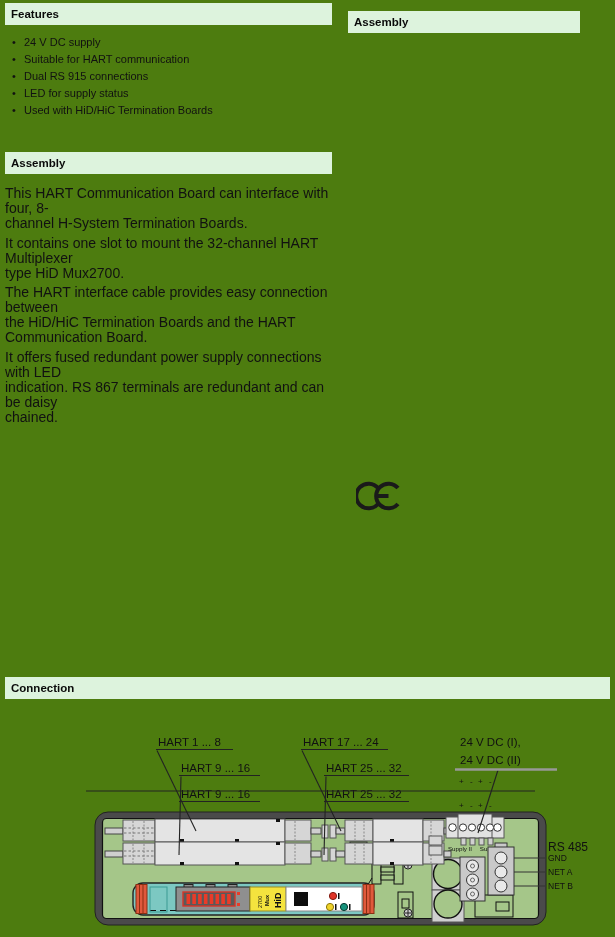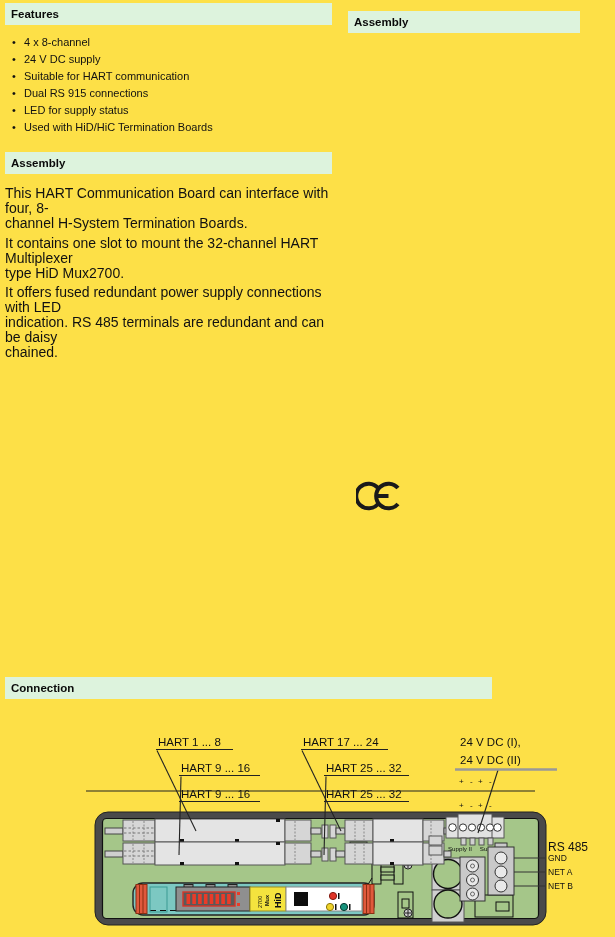--- a/index.html
+++ b/index.html
@@ -1,17 +1,17 @@
 <!DOCTYPE html>
 <html><head>
 <meta charset="utf-8">
 <style>
   html,body{margin:0;padding:0;background:#f3f3f3;}
   .page{
-    position:relative;width:615px;height:937px;background:#fde047;
+    position:relative;width:615px;height:937px;background:#4d7c0f;
     font-family:"Liberation Sans", sans-serif;color:#111;overflow:hidden;
     margin:0 auto;
   }
   .hbar{
     position:absolute;height:22px;background:#ddf3dd;
     font-weight:bold;font-size:11.5px;line-height:22px;padding-left:6px;
     box-sizing:border-box;color:#0a0a0a;
   }
   ul.feat{
     position:absolute;list-style:none;margin:0;padding:0;
@@ -27,53 +27,55 @@
 </head>
 <body>
 
 <div class="page">
 
   <div class="hbar" style="left:5px;top:3px;width:327px">
     <span>Features</span>
   </div>
 
   <ul class="feat" style="left:5px;top:34px;width:327px">
-    <li>4 x 8-channel</li>
     <li>24 V DC supply</li>
     <li>Suitable for HART communication</li>
     <li>Dual RS 915 connections</li>
     <li>LED for supply status</li>
     <li>Used with HiD/HiC Termination Boards</li>
   </ul>
 
   <div class="hbar" style="left:5px;top:152px;width:327px">
     <span>Assembly</span>
   </div>
 
   <div class="body-text" style="left:5px;top:186px;width:332px">
     <p>This HART Communication Board can interface with four, 8-
 channel H-System Termination Boards.</p>
     <p>It contains one slot to mount the 32-channel HART Multiplexer
 type HiD Mux2700.</p>
+    <p>The HART interface cable provides easy connection between
+the HiD/HiC Termination Boards and the HART
+Communication Board.</p>
     <p>It offers fused redundant power supply connections with LED
-indication. RS 485 terminals are redundant and can be daisy
+indication. RS 867 terminals are redundant and can be daisy
 chained.</p>
   </div>
 
   <div class="hbar" style="left:348px;top:11px;width:232px">
     <span>Assembly</span>
   </div>
 
   <svg class="abs" style="left:356px;top:477px" width="46" height="38" viewBox="0 0 48 40">
     <path d="M 22.96 28.36 A 13 13 0 1 1 22.96 11.64" fill="none" stroke="#1a1a1a" stroke-width="4.2"></path>
     <path d="M 43.96 28.36 A 13 13 0 1 1 43.96 11.64" fill="none" stroke="#1a1a1a" stroke-width="4.2"></path>
     <line x1="20.5" y1="20" x2="34" y2="20" stroke="#1a1a1a" stroke-width="4.2"></line>
   </svg>
 
-  <div class="hbar" style="left:5px;top:677px;width:487px">
+  <div class="hbar" style="left:5px;top:677px;width:605px">
     <span>Connection</span>
   </div>
 
   <svg class="abs" style="left:0;top:700px" width="615" height="237" viewBox="0 0 615 237">
 
     <defs>
 
       <g id="crow">
         <rect x="105" y="8" width="18" height="6" fill="#cfcfcf" stroke="#444"></rect>
         <rect x="123" y="0" width="32" height="21" fill="#d6d6d6" stroke="#555"></rect>

